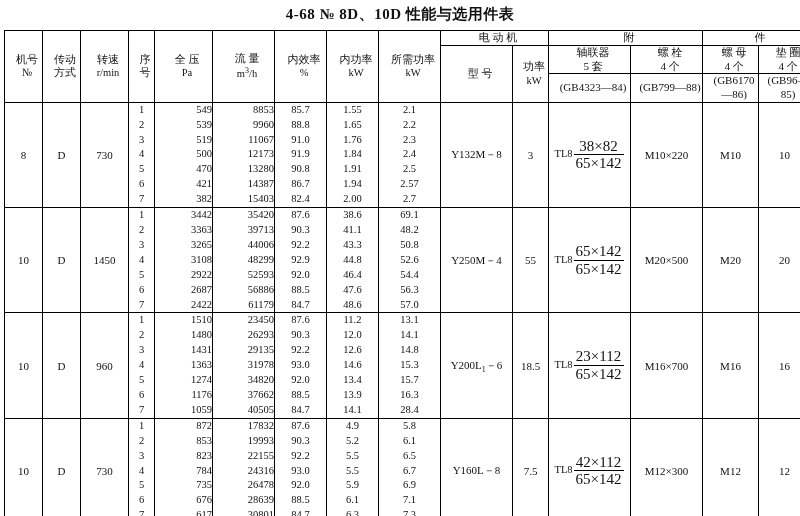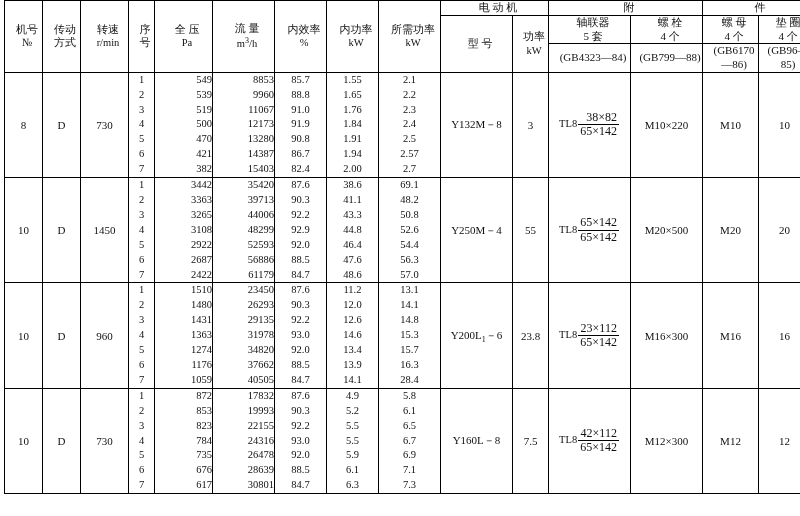--- a/index.html
+++ b/index.html
@@ -10,32 +10,33 @@
   table.main th,table.main td{border:1px solid #000;text-align:center;vertical-align:middle;font-size:11px;padding:0;}
   table.main th{font-weight:normal;line-height:1.25;padding-left:7px;}
   .hdr-cn{font-size:12px;}
   .hdr-sub{font-size:10.5px;}
   .rowgroup td{height:96px;}
   .stack{display:block;line-height:1.42;font-size:10.5px;font-family:"Liberation Serif",serif;white-space:pre;}
   .numcol{text-align:right;padding-right:9px;margin-left:12px;}
   .numcol .stack{text-align:right;}
   .seqcol .stack{text-align:center;}
   .midcol{font-size:11px;}
-  .frac{display:inline-block;vertical-align:middle;text-align:right;line-height:1.12;font-size:12px;margin:0 1px;}
+  .frac{display:inline-block;vertical-align:middle;text-align:center;line-height:1.12;font-size:15px;margin:0 1px;}
   .frac .num{display:block;border-bottom:1px solid #000;padding:0 2px;}
   .frac .den{display:block;padding:0 2px;}
   .tls{white-space:nowrap;font-size:10.5px;}
   .sup{font-size:8px;vertical-align:sub;}
   .m3h sup{font-size:8px;}
 </style>
 </head>
 <body>
 
 <div class="page">
 
+  <div class="title">4-68 № 8D、10D 性能与选用件表</div>
 
   <table class="main">
     <colgroup>
       <col style="width:38px">
         <col style="width:38px">
         <col style="width:48px">
       <col style="width:26px">
         <col style="width:58px">
         <col style="width:62px">
       <col style="width:52px">
@@ -312,25 +313,25 @@
         <td>
             <span class="stack">13.1
 14.1
 14.8
 15.3
 15.7
 16.3
 28.4</span>
           </td>
         <td class="midcol"><span>Y200L</span><span class="sup">1</span><span>－6</span></td>
-        <td class="midcol">23.8</td>
+        <td class="midcol">18.5</td>
         <td>
           <span class="tls"><span>TL8</span><span class="frac"><span class="num">23×112</span><span class="den">65×142</span></span></span>
         </td>
-        <td class="midcol">M16×300</td>
+        <td class="midcol">M16×700</td>
         <td class="midcol">M16</td>
         <td class="midcol">16</td>
       </tr>
 
       <tr class="rowgroup">
         <td class="midcol">10</td>
         <td class="midcol">D</td>
         <td class="midcol">730</td>
         <td class="seqcol">
             <span class="stack">1

